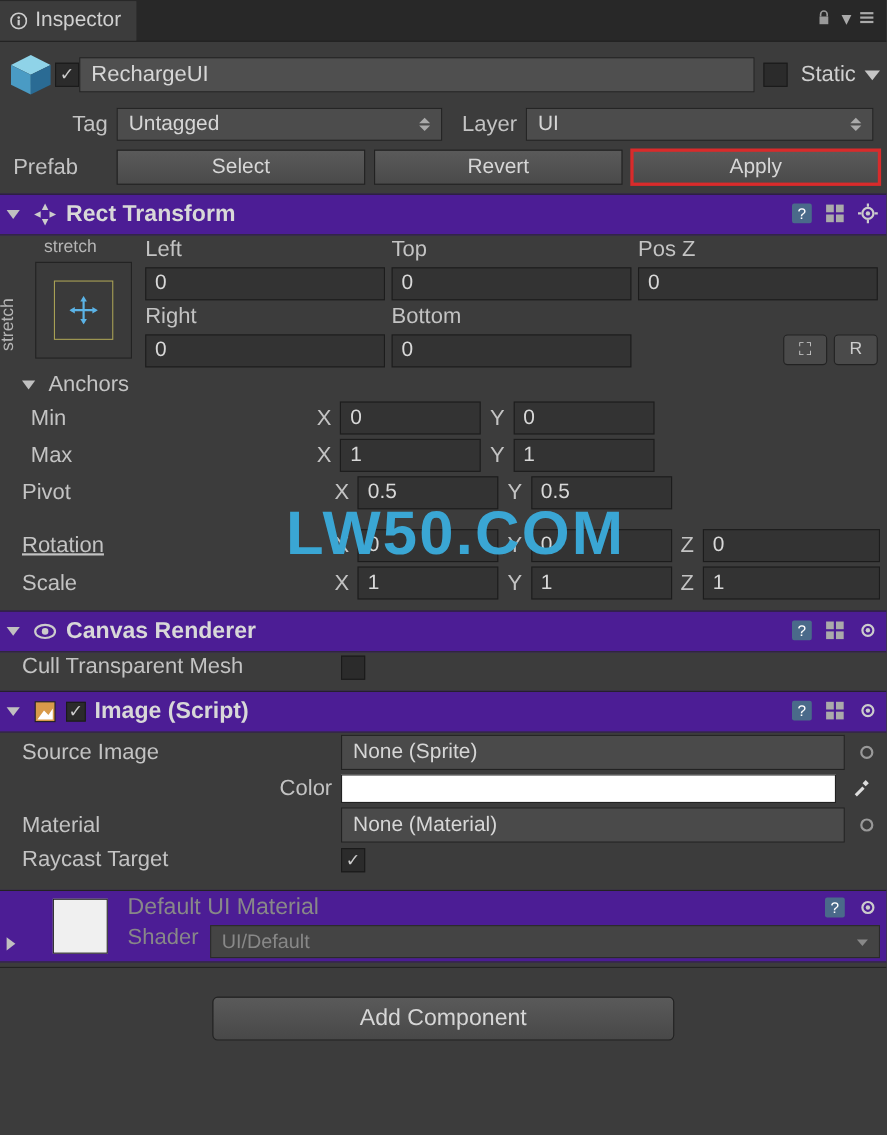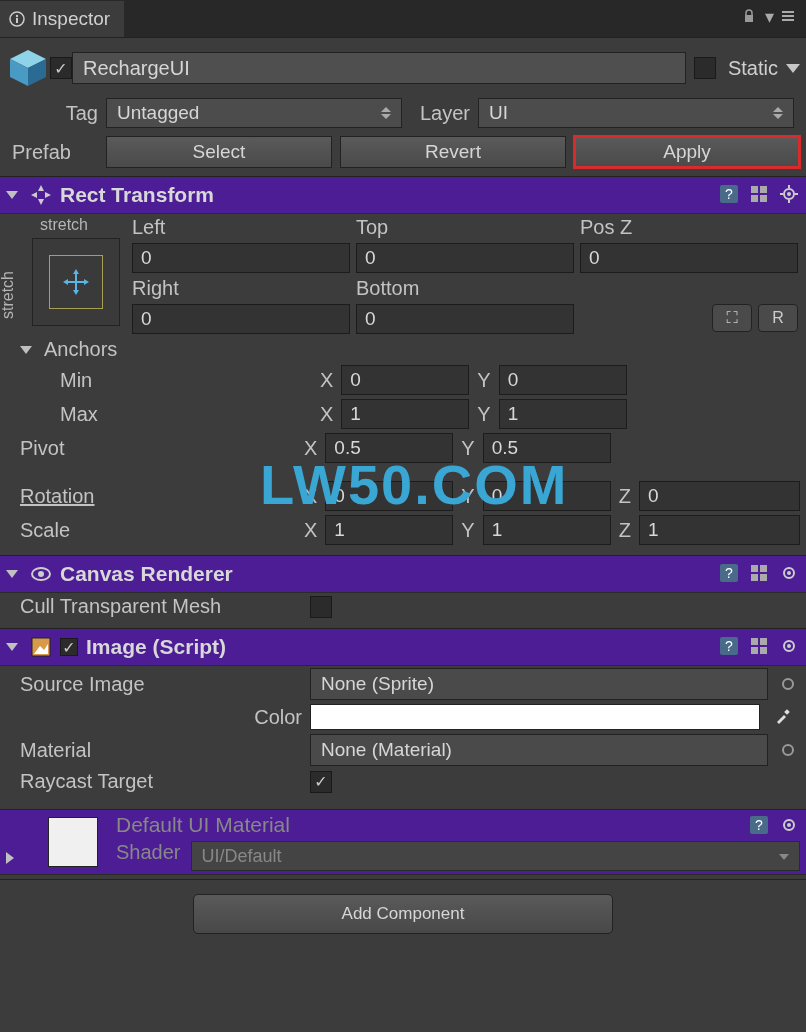--- a/index.html
+++ b/index.html
@@ -180,21 +180,21 @@
   padding: 0 8px;
   display: flex;
   align-items: center;
   font-size: 19px;
 }
 .field-lbl {
   color: #c3c3c3;
   font-size: 20px;
 }
 .indent { padding-left: 20px; }
-.indent2 { padding-left: 60px; }
+.indent2 { padding-left: 28px; }
 .pill-btn {
   background: #4a4a4a;
   border: 1px solid #222;
   width: 40px; height: 28px;
   border-radius: 4px;
   display: inline-flex;
   align-items: center; justify-content: center;
   color: #ccc;
   font-size: 16px;
 }
@@ -244,27 +244,27 @@
   content: "";
   position: absolute;
   right: 10px; top: 12px;
   border-left: 5px solid transparent;
   border-right: 5px solid transparent;
   border-top: 6px solid #888;
 }
 .add-btn {
   width: 420px;
   height: 40px;
-  margin: 14px auto 0 auto;
+  margin: 26px auto 0 auto;
   background: linear-gradient(#5a5a5a,#484848);
   border: 1px solid #222;
   border-radius: 5px;
   display: flex;
   align-items: center; justify-content: center;
-  font-size: 17px;
+  font-size: 21px;
   color: #d6d6d6;
 }
 .watermark {
   position: absolute;
   left: 260px; top: 452px;
   font-size: 56px;
   font-weight: bold;
   color: #3aa6d4;
   letter-spacing: 2px;
   pointer-events: none;

